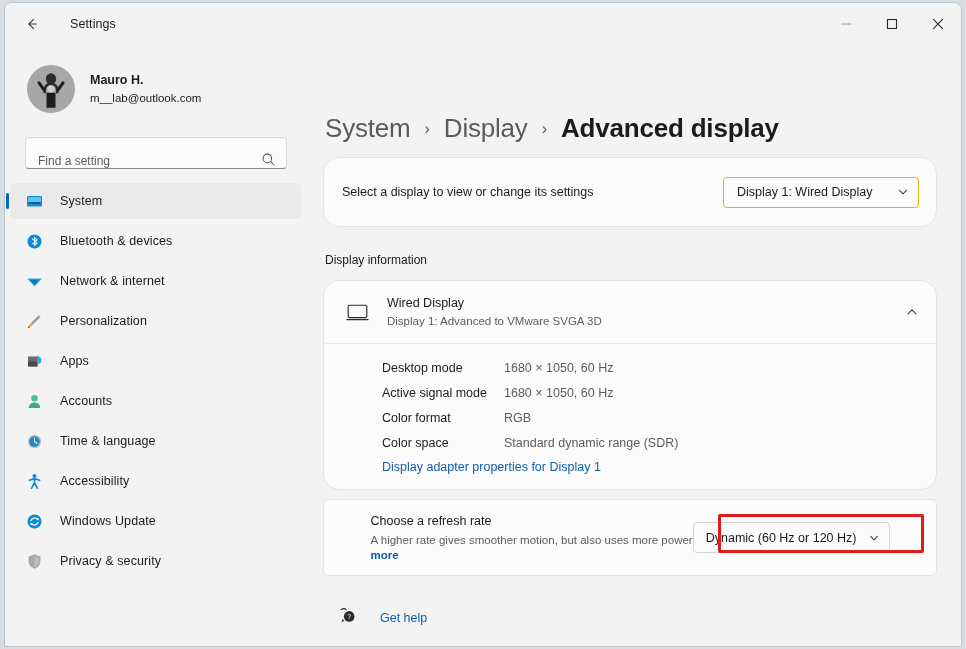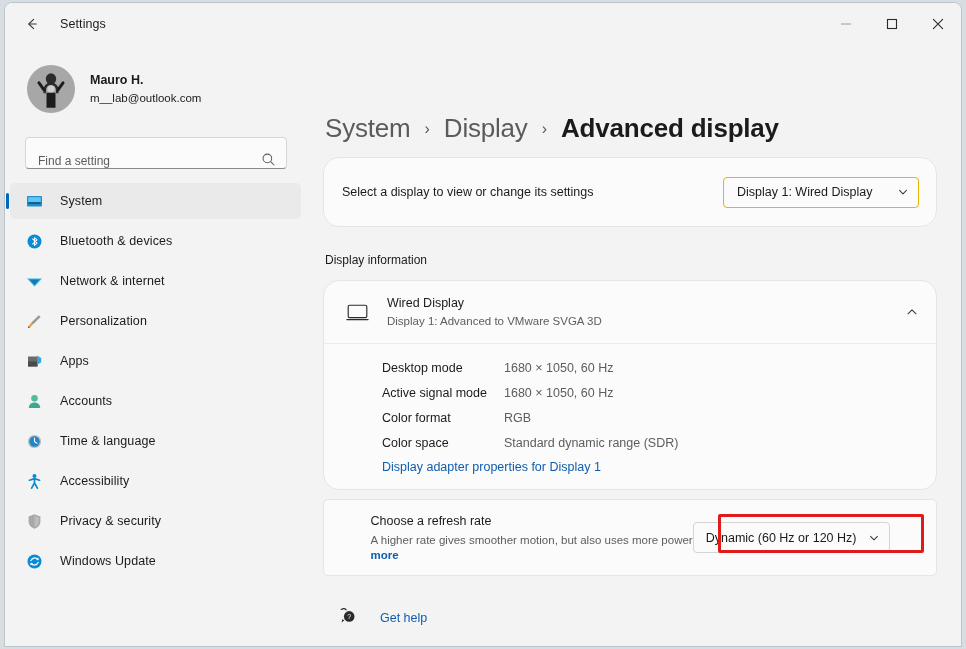--- a/index.html
+++ b/index.html
@@ -39,21 +39,21 @@
     width: 34px; height: 30px;
     margin-left: 10px;
     display: flex; align-items: center; justify-content: center;
     border-radius: 5px;
     cursor: pointer;
   }
   .back-btn svg { display: block; }
   .app-title {
     font-size: 12.5px;
     color: #1b1b1b;
-    margin-left: 11px;
+    margin-left: 21px;
     letter-spacing: .1px;
   }
   .win-controls {
     position: absolute;
     right: 0; top: 0;
     height: 42px;
     display: flex;
   }
   .win-btn {
     width: 46px; height: 42px;
@@ -473,38 +473,38 @@
               <circle cx="8.5" cy="3" r="2" fill="#0b8ad6"></circle>
               <path d="M8.5 5.6v4.4M8.5 5.6 3.4 7.2M8.5 5.6 13.6 7.2M8.5 10 5.6 15.2M8.5 10l2.9 5.2" stroke="#0b8ad6" stroke-width="1.7" stroke-linecap="round" fill="none"></path>
             </svg>
           </span>
           <span class="nav-label">Accessibility</span>
         </div>
 
         <div class="nav-item">
           <span class="nav-icon">
             <svg width="17" height="17" viewBox="0 0 17 17">
-              <path d="M8.5 1.3 14.4 3.6v5c0 3.5-2.6 6.2-5.9 7.1-3.3-.9-5.9-3.6-5.9-7.1v-5z" fill="#a8a8a8"></path>
-              <path d="M8.5 2.8 13 4.6v4c0 2.7-2 4.9-4.5 5.6z" fill="#bcbcbc"></path>
-            </svg>
-          </span>
-          <span class="nav-label">Privacy &amp; security</span>
-        </div>
-
-        <div class="nav-item">
-          <span class="nav-icon">
-            <svg width="17" height="17" viewBox="0 0 17 17">
               <circle cx="8.5" cy="8.5" r="7" fill="#0b8ad6"></circle>
               <path d="M11.8 6.5A4 4 0 0 0 4.9 7.6" fill="none" stroke="#fff" stroke-width="1.3" stroke-linecap="round"></path>
               <path d="M5.2 10.5a4 4 0 0 0 6.9-1.1" fill="none" stroke="#fff" stroke-width="1.3" stroke-linecap="round"></path>
               <path d="M12.5 4.4v2.4h-2.4z" fill="#fff"></path>
               <path d="M4.5 12.6v-2.4h2.4z" fill="#fff"></path>
             </svg>
           </span>
           <span class="nav-label">Windows Update</span>
+        </div>
+
+        <div class="nav-item">
+          <span class="nav-icon">
+            <svg width="17" height="17" viewBox="0 0 17 17">
+              <path d="M8.5 1.3 14.4 3.6v5c0 3.5-2.6 6.2-5.9 7.1-3.3-.9-5.9-3.6-5.9-7.1v-5z" fill="#a8a8a8"></path>
+              <path d="M8.5 2.8 13 4.6v4c0 2.7-2 4.9-4.5 5.6z" fill="#bcbcbc"></path>
+            </svg>
+          </span>
+          <span class="nav-label">Privacy &amp; security</span>
         </div>
 
       </div>
     </div>
 
     <div class="main">
 
       <div class="breadcrumb">
         <span class="bc-link">System</span>
         <span class="bc-sep">›</span>

